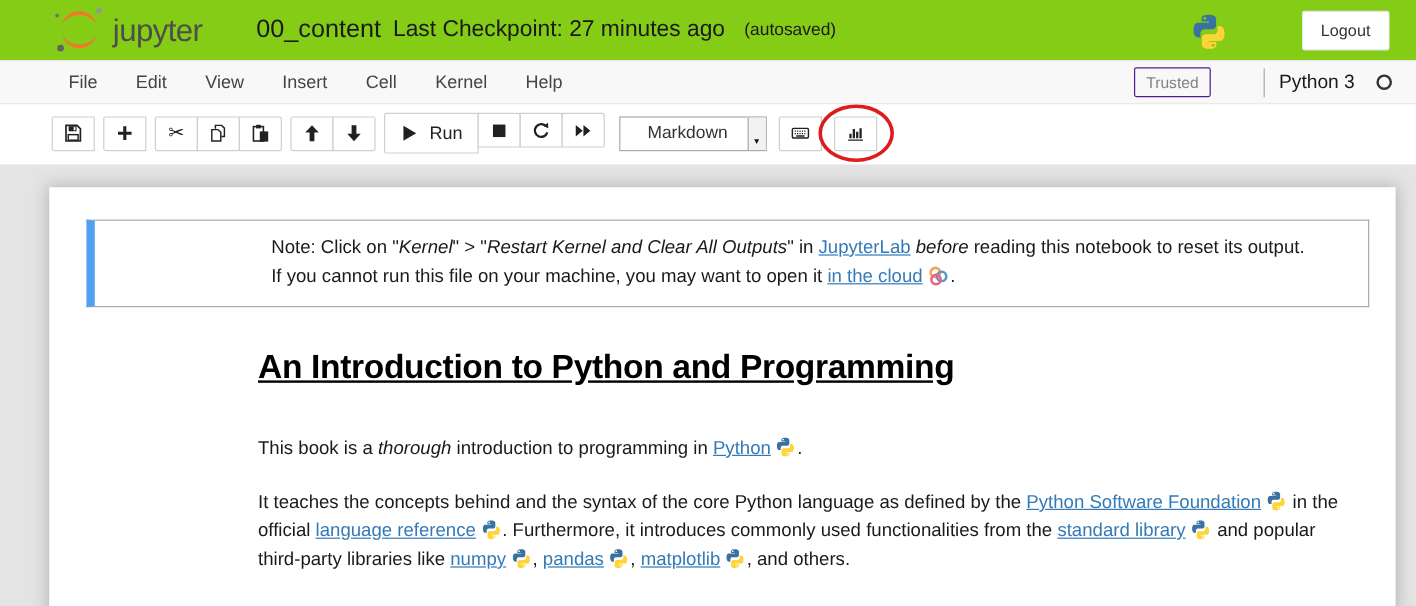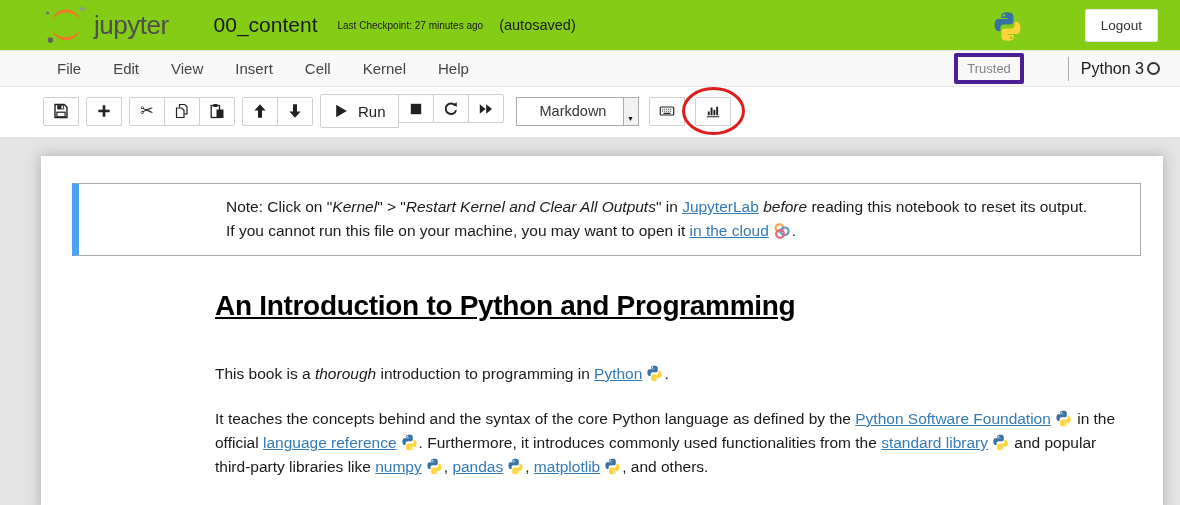--- a/index.html
+++ b/index.html
@@ -5,38 +5,38 @@
   * { margin:0; padding:0; box-sizing:border-box; }
   html,body { width:1180px; height:505px; overflow:hidden; background:#fff;
     font-family:"Liberation Sans","DejaVu Sans",sans-serif; color:#212121; }
 
   
   .header { height:50px; display:flex; align-items:center; padding:0 22px 0 40px; background:#84cc16; }
   .logo { display:flex; align-items:center; cursor:pointer; }
   .logo svg { width:52px; height:40px; }
   .logo-text { font-size:26px; color:#4e4e4e; margin-left:2px; letter-spacing:-0.5px; }
   .nb-title { font-size:21px; color:#1a1a1a; margin-left:45px;text-align:right; }
-  .checkpoint { font-size:10px; color:#1a1a1a; margin-left:20px; }
+  .checkpoint { font-size:19px; color:#1a1a1a; margin-left:10px; }
   .autosaved { font-size:14.5px; color:#1a1a1a; margin-left:16px; }
   .header-right { margin-left:auto; display:flex; align-items:flex-end; }
   .py-header-ico { width:31px; height:31px; }
   .py-header-ico svg { width:100%; height:100%; }
   .logout-btn { margin-left:62px; border:1px solid #e7e7e7; background:#fff; color:#333;
     font-size:13.5px; padding:8px 15px; border-radius:2px; cursor:pointer;
     font-family:inherit; }
 
   
   .menubar { height:37px; background:#f8f8f8; border-top:1px solid #e7e7e7; border-bottom:1px solid #e7e7e7;
     display:flex; align-items:center; padding:0 20px 0 41px; }
   .menu-item { font-size:15px; color:#444; padding:8px 16px; cursor:pointer; }
   .menubar-right { margin-left:auto; display:flex; align-items:center; }
-  .trusted-badge { border:4px solid #4c1d95; color:#838383; font-size:13px; padding:4px 9px;
+  .trusted-badge { border:1px solid #4c1d95; color:#838383; font-size:13px; padding:4px 9px;
     border-radius:2px; background:#f8f8f8; }
   .kernel-divider { width:1px; height:24px; background:#aaa; margin:0 12px 0 44px; }
-  .kernel-name { font-size:16px; color:#1a1a1a; margin-right:3px; }
+  .kernel-name { font-size:16px; color:#1a1a1a; margin-right:18px; }
   .kernel-indicator { width:13px; height:13px; border:2.2px solid #333; border-radius:50%; display:inline-block; }
 
   
   .toolbar { padding:7px 0 9px 43px; display:flex; align-items:center; background:#fff; }
   .btn-group { display:flex; margin-right:7px; }
   .tb-btn { min-width:36px; height:29px; background:#fff; border:1px solid #cfcfcf; border-radius:2px;
     display:inline-flex; align-items:center; justify-content:center; cursor:pointer; color:#212121;
     font-family:inherit; padding:0 8px; }
   .btn-group .tb-btn + .tb-btn { margin-left:-1px; border-radius:0 2px 2px 0; }
   .btn-group .tb-btn:first-child { border-radius:2px 0 0 2px; }

